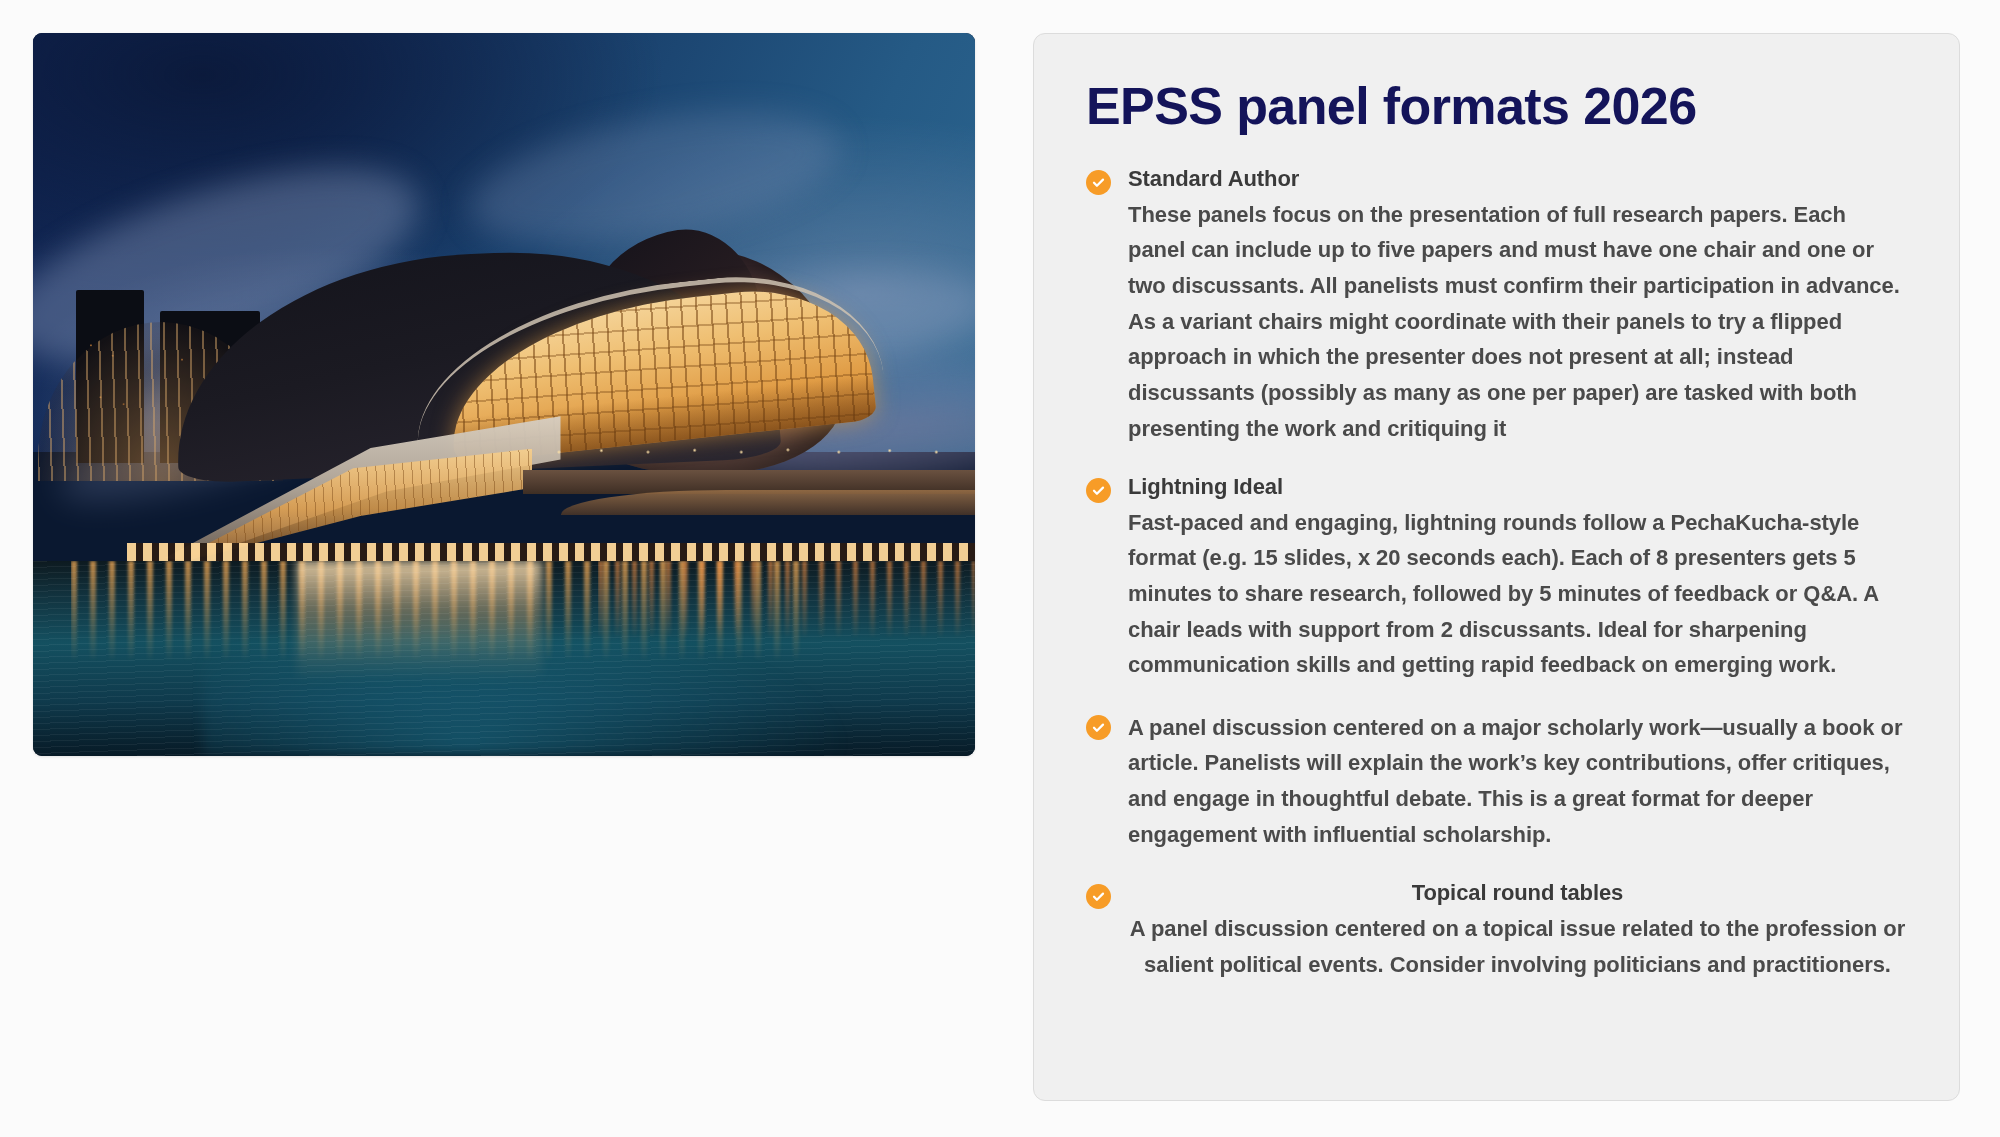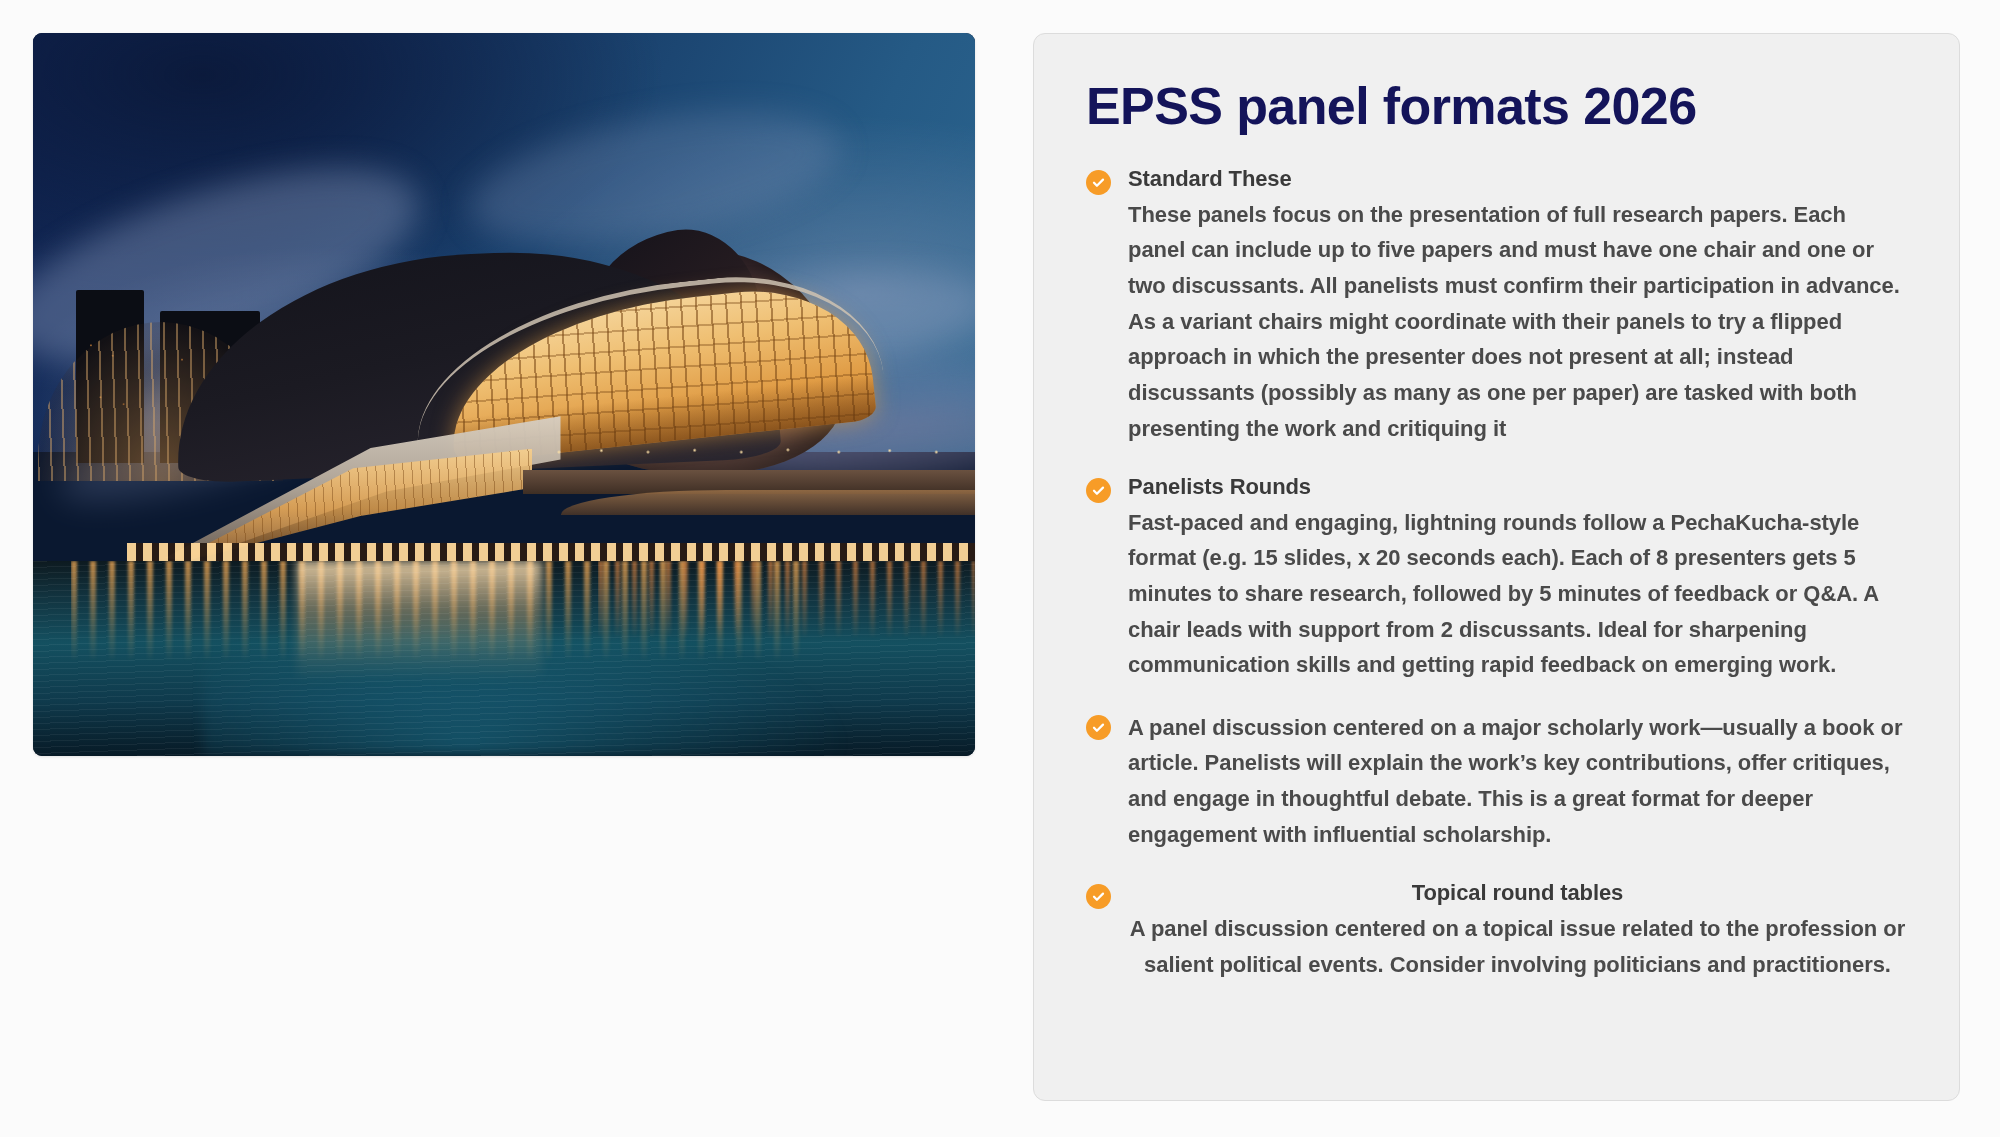--- a/index.html
+++ b/index.html
@@ -377,35 +377,35 @@
 
     <div class="item">
       <div class="check-col">
         <div class="check-icon">
           <svg width="15" height="15" viewBox="0 0 16 16" aria-hidden="true">
             <path d="M3.2 8.3 L6.3 11.4 L12.8 4.9" fill="none" stroke="#ffffff" stroke-width="2.4" stroke-linecap="round" stroke-linejoin="round"></path>
           </svg>
         </div>
       </div>
       <div class="item-body">
-        <div class="item-heading">Standard These</div>
+        <div class="item-heading">Standard Author</div>
         <div class="item-text">These panels focus on the presentation of full research papers. Each panel can include up to five papers and must have one chair and one or two discussants. All panelists must confirm their participation in advance. As a variant chairs might coordinate with their panels to try a flipped approach in which the presenter does not present at all; instead discussants (possibly as many as one per paper) are tasked with both presenting the work and critiquing it</div>
       </div>
     </div>
 
     <div class="item">
       <div class="check-col">
         <div class="check-icon">
           <svg width="15" height="15" viewBox="0 0 16 16" aria-hidden="true">
             <path d="M3.2 8.3 L6.3 11.4 L12.8 4.9" fill="none" stroke="#ffffff" stroke-width="2.4" stroke-linecap="round" stroke-linejoin="round"></path>
           </svg>
         </div>
       </div>
       <div class="item-body">
-        <div class="item-heading">Panelists Rounds</div>
+        <div class="item-heading">Lightning Ideal</div>
         <div class="item-text">Fast-paced and engaging, lightning rounds follow a PechaKucha-style format (e.g. 15 slides, x 20 seconds each). Each of 8 presenters gets 5 minutes to share research, followed by 5 minutes of feedback or Q&amp;A. A chair leads with support from 2 discussants. Ideal for sharpening communication skills and getting rapid feedback on emerging work.</div>
       </div>
     </div>
 
     <div class="item">
       <div class="check-col">
         <div class="check-icon">
           <svg width="15" height="15" viewBox="0 0 16 16" aria-hidden="true">
             <path d="M3.2 8.3 L6.3 11.4 L12.8 4.9" fill="none" stroke="#ffffff" stroke-width="2.4" stroke-linecap="round" stroke-linejoin="round"></path>
           </svg>

